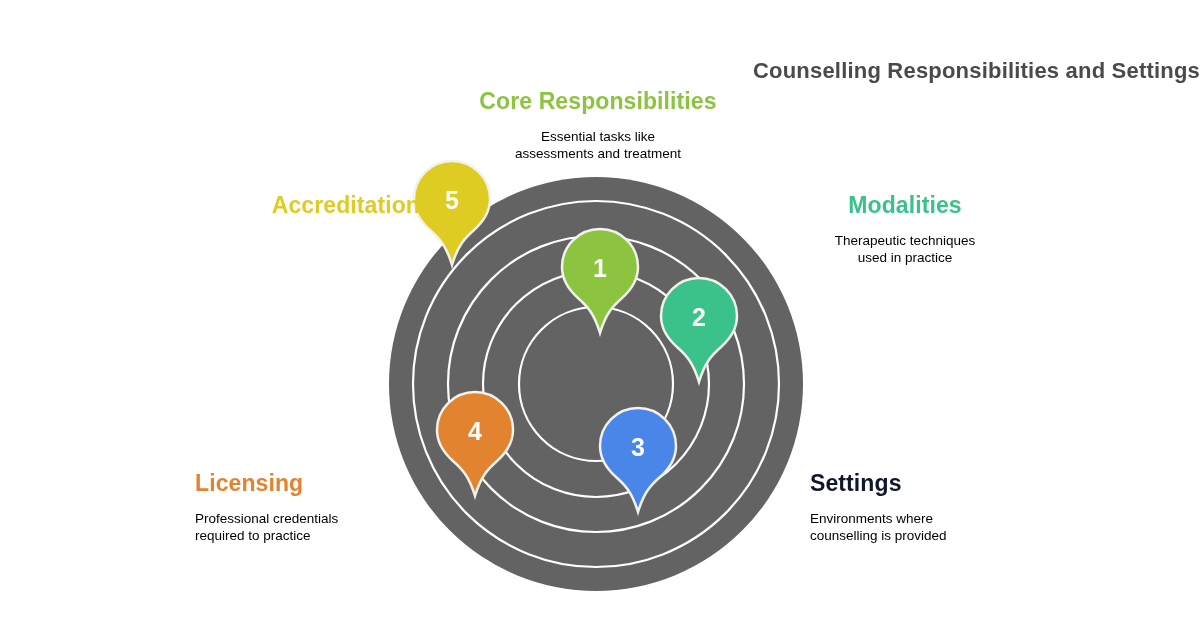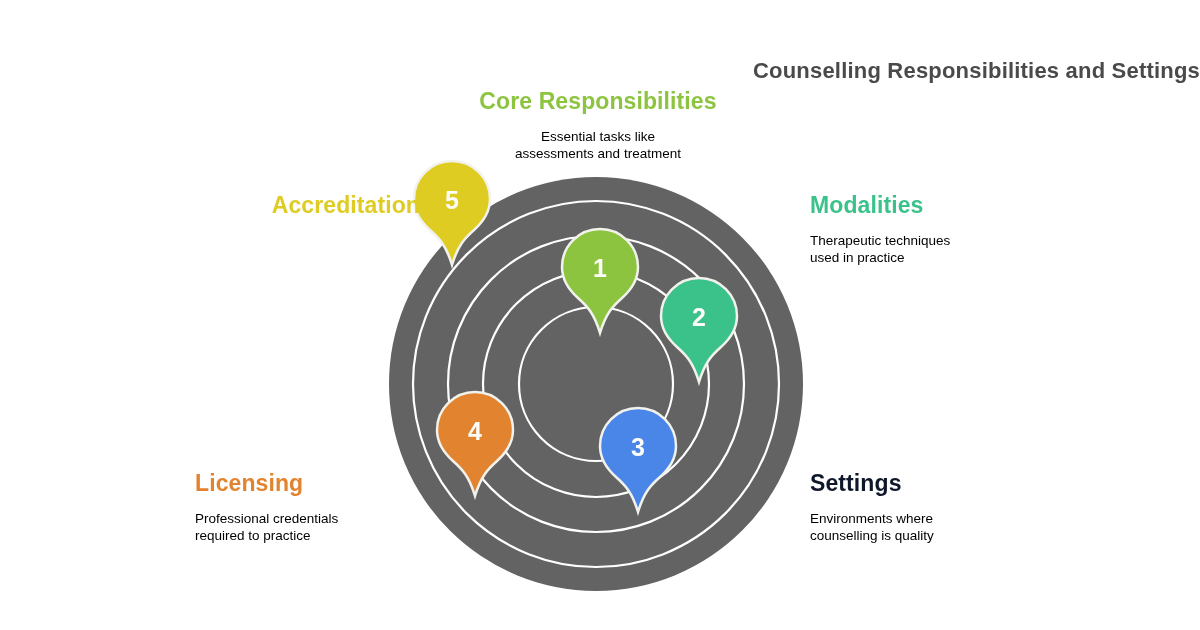--- a/index.html
+++ b/index.html
@@ -56,21 +56,21 @@
     font-size: 23px;
     font-weight: bold;
     letter-spacing: 0.1px;
   }
   .label-block .desc {
     font-size: 13.5px;
     line-height: 16.5px;
     color: #000000;
   }
   .block-core { left: 448px; top: 88px; width: 300px; text-align: center; }
-  .block-modalities { left: 810px; top: 192px; width: 190px; text-align: left; }
+  .block-modalities { left: 810px; top: 192px; width: 190px; text-align: center; }
   .block-settings { left: 810px; top: 470px; width: 190px; text-align: left; }
   .block-licensing { right: 815px; top: 470px; width: 190px; text-align: left; }
   .block-accreditation { right: 780px; top: 192px; width: 190px; text-align: right; }
 </style>
 </head>
 <body>
 
 <div class="canvas">
 
   <div class="page-title">Counselling Responsibilities and Settings</div>
@@ -124,21 +124,21 @@
     <div class="desc">
       <div>Therapeutic techniques</div>
       <div>used in practice</div>
     </div>
   </div>
 
   <div class="label-block block-settings">
     <h2 style="color: #0f172a;">Settings</h2>
     <div class="desc">
       <div>Environments where</div>
-      <div>counselling is quality</div>
+      <div>counselling is provided</div>
     </div>
   </div>
 
   <div class="label-block block-licensing">
     <h2 style="color: rgb(226, 132, 47);">Licensing</h2>
     <div class="desc">
       <div>Professional credentials</div>
       <div>required to practice</div>
     </div>
   </div>

